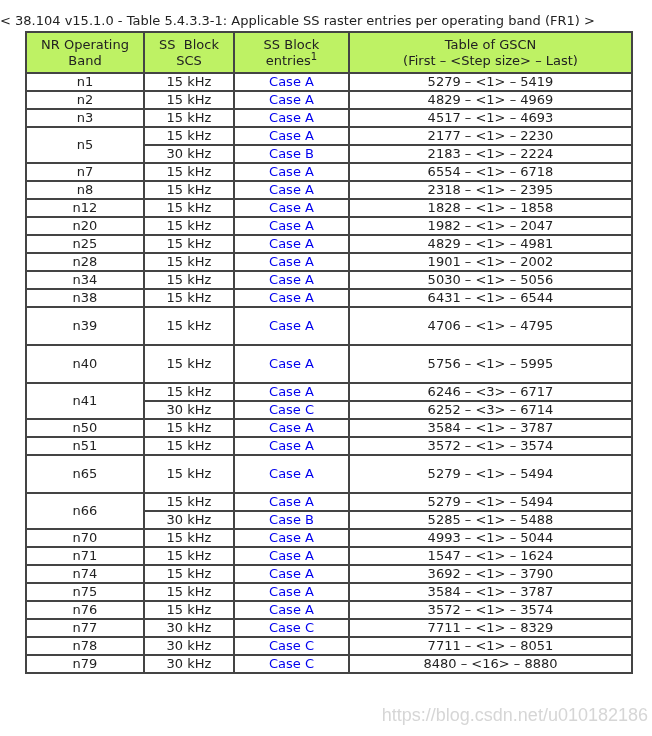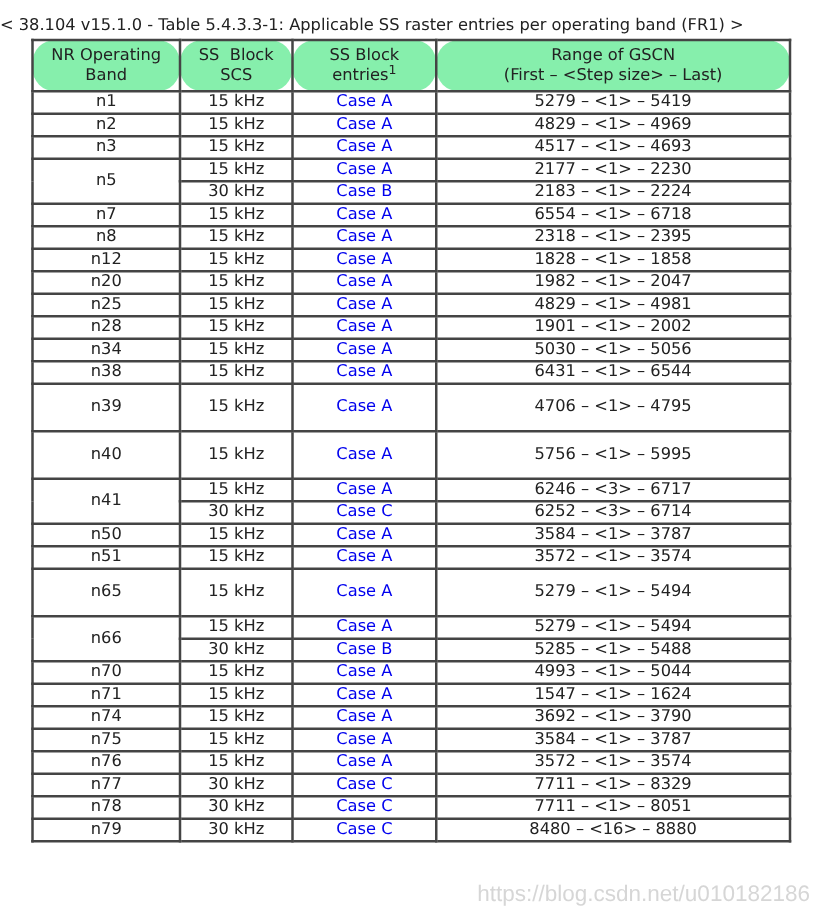--- a/index.html
+++ b/index.html
@@ -39,24 +39,23 @@
     table.raster th, table.raster td {
       border: 2px solid #444444;
       text-align: center;
       vertical-align: middle;
       padding: 0;
       font-weight: normal;
       font-size: 13px;
       color: #222222;
     }
     table.raster th {
-      background: #86efac;
+      background: #bef264;
       line-height: 16px;
       height: 39px;
-      border-radius: 18px;
     }
     table.raster td {
       height: 16px;
       line-height: 16px;
     }
     table.raster tr.tall td {
       height: 36px;
     }
     col.c1 { width: 118px; }
     col.c2 { width: 90px; }
@@ -102,21 +101,21 @@
       </th>
       <th>
         <span style="white-space:pre">SS  Block</span><br>
         <span>SCS</span>
       </th>
       <th>
         <span>SS Block</span><br>
         <span>entries</span><sup>1</sup>
       </th>
       <th>
-        <span>Range of GSCN</span><br>
+        <span>Table of GSCN</span><br>
         <span>(First – &lt;Step size&gt; – Last)</span>
       </th>
     </tr>
   </thead>
   <tbody id="table-body">
       <tr>
         <td>n1</td>
         <td>15 kHz</td>
         <td><a class="case-link">Case A</a></td>
         <td>5279 – &lt;1&gt; – 5419</td>

